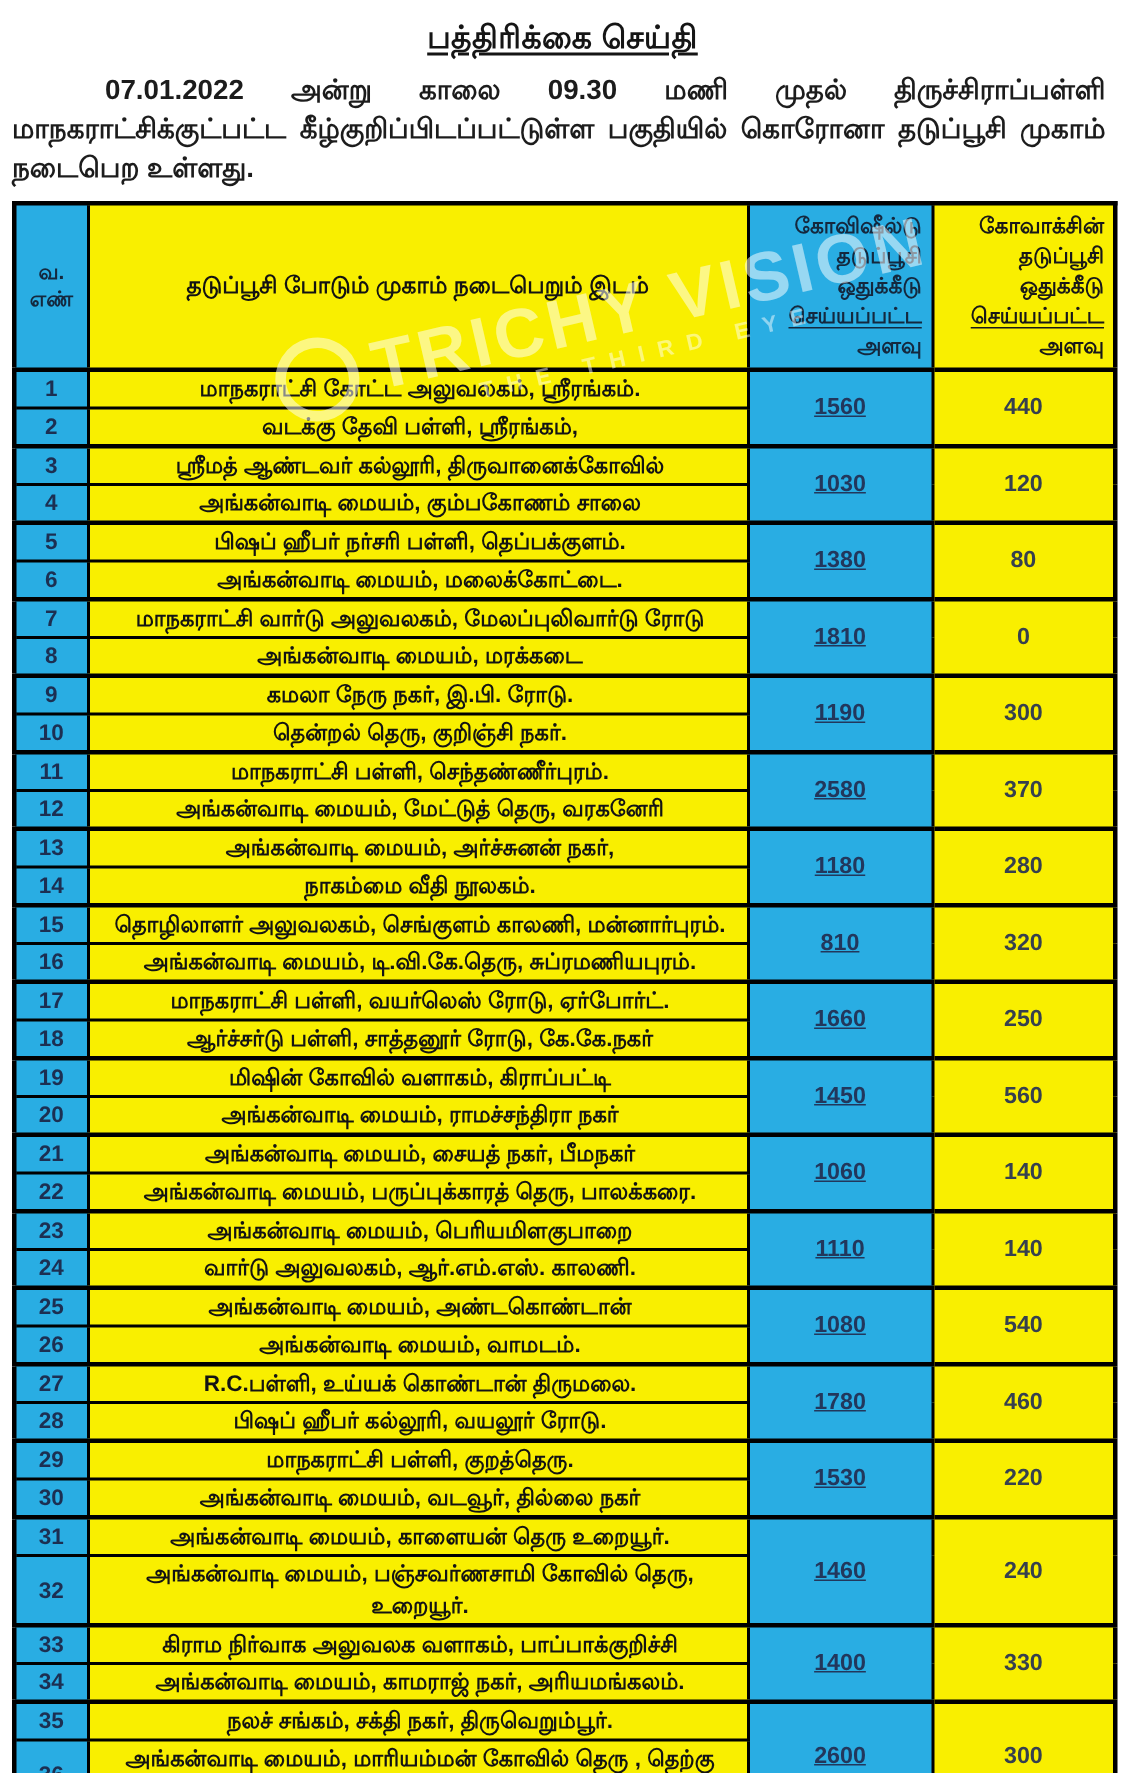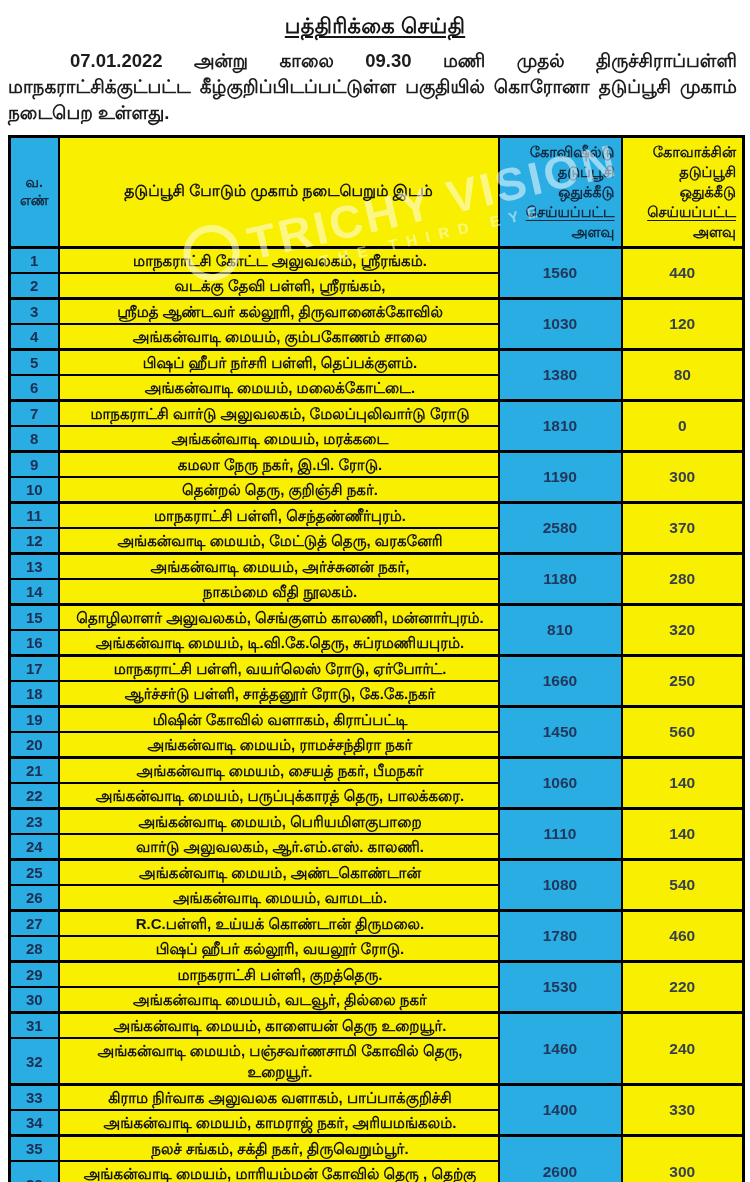--- a/index.html
+++ b/index.html
@@ -44,21 +44,21 @@
   .camps tbody tr.grp-start td { border-top:3px solid #000; }
   td.c-no {
     background:var(--cyan); color:#1c2f52; font-weight:700;
     font-size:15px; text-align:center;
   }
   td.c-place {
     background:var(--yellow); color:#131313; font-weight:700;
     font-size:15px; text-align:center; padding:1px 6px 1px 9px; line-height:21px;
   }
   td.c-num { font-weight:700; font-size:15.5px; text-align:center; }
-  td.cov { background:var(--cyan);  color:#22375c; }
+  td.cov { background:var(--cyan);  color:#22375c;text-decoration:underline; }
   td.vax { background:var(--yellow); color:#36404e; }
 
   .watermark {
     position:absolute; left:178px; top:232px; width:470px;
     transform:rotate(-13deg); transform-origin:left top;
     pointer-events:none; z-index:5;
   }
   .wm-row { display:flex; align-items:center; }
   .wm-logo {
     width:56px; height:56px; border-radius:50%;

